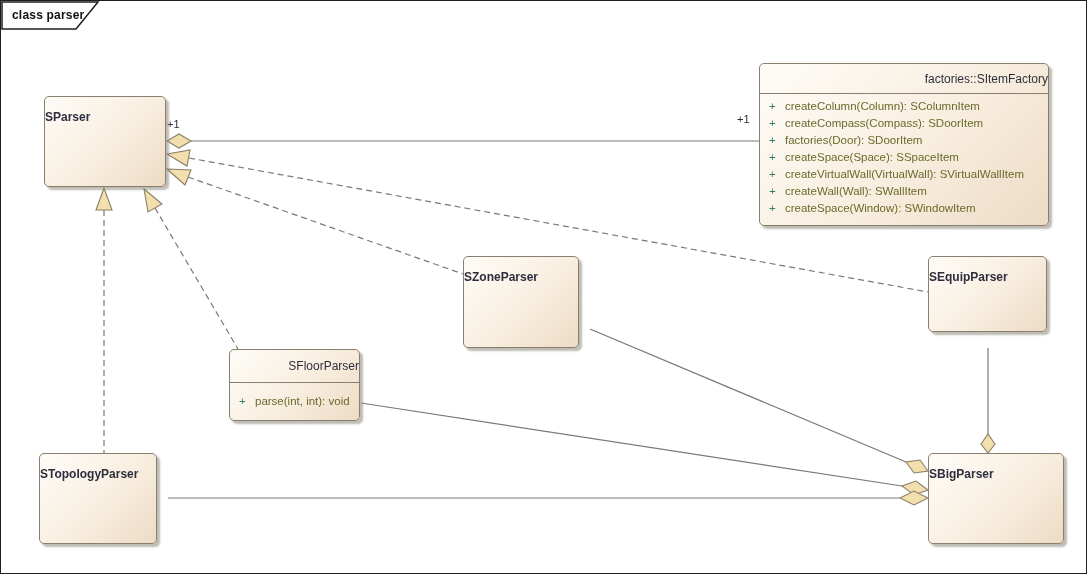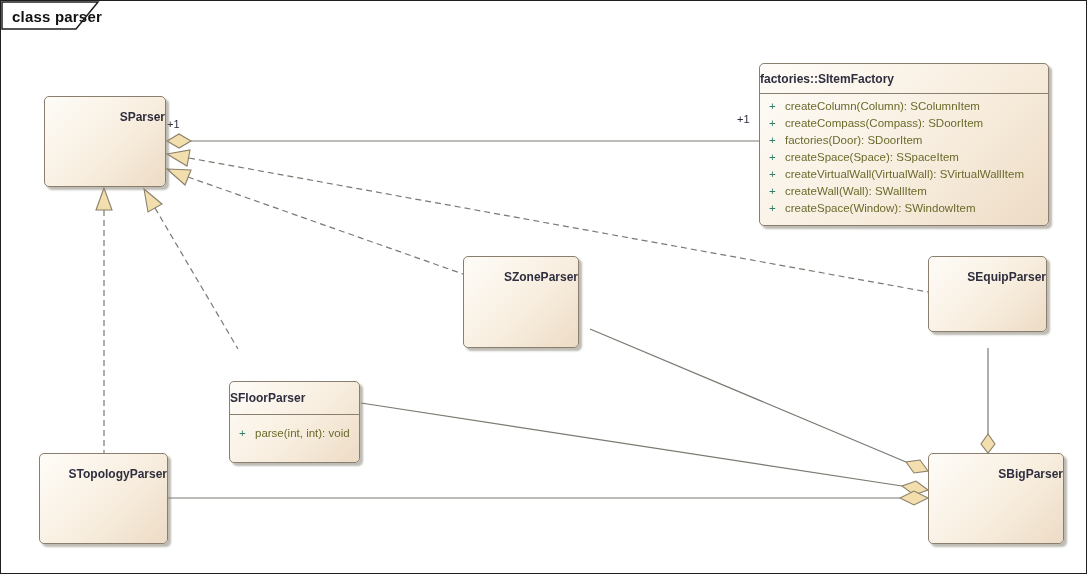--- a/index.html
+++ b/index.html
@@ -5,37 +5,37 @@
   * { margin:0; padding:0; box-sizing:border-box; }
   html,body { width:1087px; height:574px; background:#fff; overflow:hidden;
               font-family:"Liberation Sans","DejaVu Sans",sans-serif; }
   .frame {
     position:relative; width:1087px; height:574px;
     border:1.5px solid #1e1e1e; background:#ffffff;
   }
   svg.connectors { position:absolute; left:0; top:0; width:1087px; height:574px; }
 
   .tab-label {
-    position:absolute; left:11px; top:7px; font-size:15px; font-weight:bold;
+    position:absolute; left:11px; top:7px; font-size:12px; font-weight:bold;
     color:#111; letter-spacing:0.2px;
   }
   .tab-shape { fill:#ffffff; stroke:#1e1e1e; stroke-width:1.5; }
 
   .uml-class {
     position:absolute; border:1.2px solid #8a7f6e; border-radius:5px;
     background:linear-gradient(135deg,#fefcf8 0%,#f8eedf 55%,#eddbc5 100%);
     box-shadow:3px 3px 2px rgba(137,131,120,0.55);
   }
   .cls-name {
-    padding-top:13px; text-align:right; font-size:12px; font-weight:bold;
+    padding-top:13px; text-align:left; font-size:12px; font-weight:bold;
     color:#2e2e3e; white-space:nowrap;
   }
   .cls-header {
-    height:30px; line-height:30px; text-align:left; font-size:12px;
-    font-weight:bold; color:#2e2e3e; border-bottom:1.2px solid #8a7f6e;
+    height:30px; line-height:30px; text-align:right; font-size:12px;
+    font-weight:normal; color:#2e2e3e; border-bottom:1.2px solid #8a7f6e;
     white-space:nowrap;
   }
   .cls-header.small { height:33px; line-height:33px; }
   .cls-methods { padding-top:4px; }
   .m-row { display:flex; height:17px; line-height:17px; font-size:11.5px; white-space:nowrap; }
   .m-vis { width:16px; padding-left:9px; color:#2f7d6a; flex:0 0 auto; }
   .m-sig { color:#6a6a2b; padding-left:9px; }
 
   .mult {
     position:absolute; font-size:11px; color:#2c2c3a; white-space:nowrap;
@@ -144,31 +144,31 @@
   </div>
 
   <div class="uml-class" style="left:462px; top:255px; width:116px; height:92px;">
     <div class="cls-name">SZoneParser</div>
   </div>
 
   <div class="uml-class" style="left:927px; top:255px; width:119px; height:76px;">
     <div class="cls-name">SEquipParser</div>
   </div>
 
-  <div class="uml-class" style="left:228px; top:348px; width:131px; height:82px;margin-top:32px;">
+  <div class="uml-class" style="left:228px; top:348px; width:131px; height:72px;">
     <div class="cls-header small">SFloorParser</div>
     <div class="cls-methods" style="padding-top:10px;">
       <div class="m-row">
         <span class="m-vis">+</span>
         <span class="m-sig">parse(int, int): void</span>
       </div>
     </div>
   </div>
 
-  <div class="uml-class" style="left:38px; top:452px; width:129px; height:91px;">
+  <div class="uml-class" style="left:38px; top:452px; width:118px; height:91px;">
     <div class="cls-name">STopologyParser</div>
   </div>
 
   <div class="uml-class" style="left:927px; top:452px; width:136px; height:91px;">
     <div class="cls-name">SBigParser</div>
   </div>
 
 </div>
 
 </body></html>

